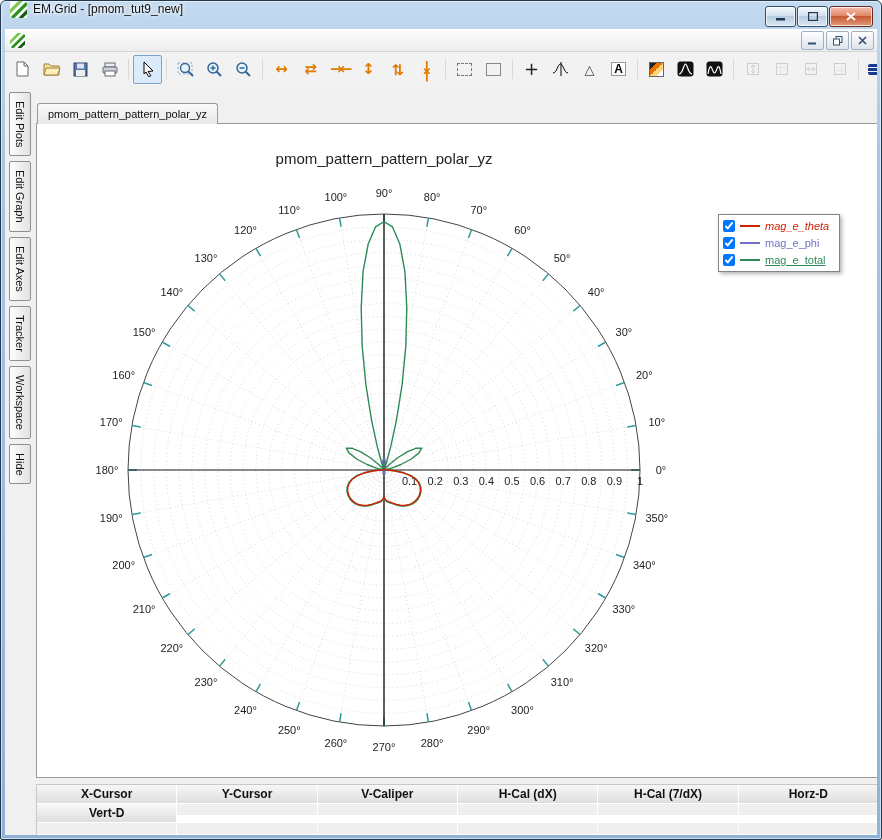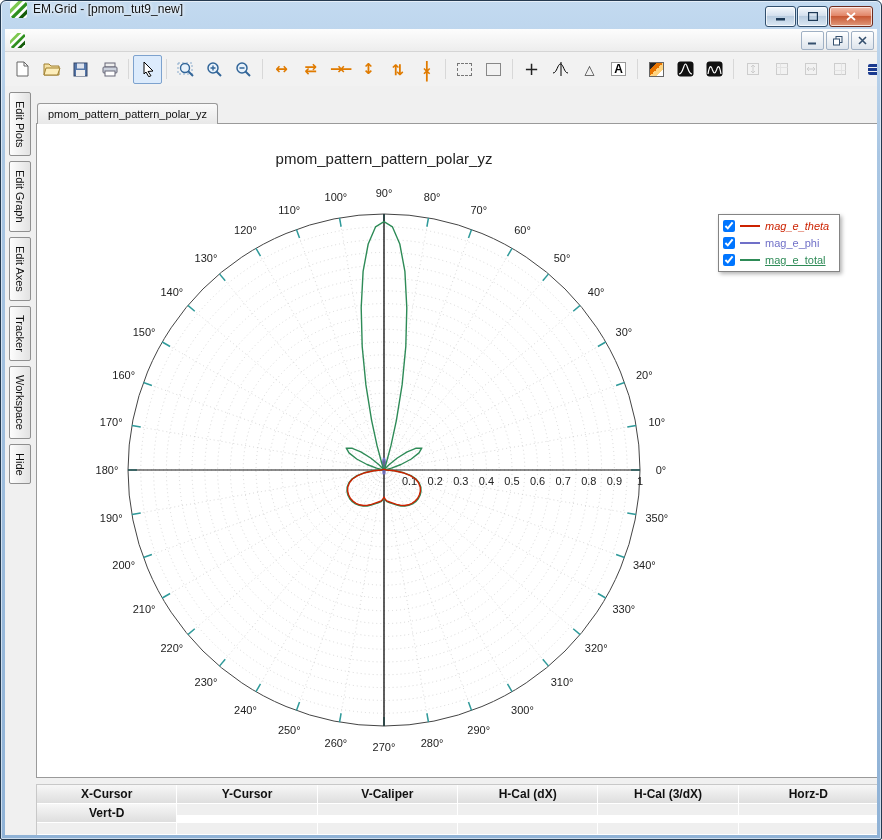--- a/index.html
+++ b/index.html
@@ -530,21 +530,21 @@
                 <span class="leg-line" style="border-top-color: rgb(46, 139, 87);"></span>
                 <span class="leg-label" style="color: rgb(46, 139, 87); text-decoration: underline;">mag_e_total</span>
               </div>
             </div>
         </div>
         <div class="readout" id="readout">
             <div class="hcell">X-Cursor</div>
             <div class="hcell">Y-Cursor</div>
             <div class="hcell">V-Caliper</div>
             <div class="hcell">H-Cal (dX)</div>
-            <div class="hcell">H-Cal (3/dX)</div>
+            <div class="hcell">H-Cal (7/dX)</div>
             <div class="hcell">Horz-D</div>
             <div class="hcell">Vert-D</div>
             <div class="rcell"></div>
             <div class="rcell"></div>
             <div class="rcell"></div>
             <div class="rcell"></div>
             <div class="rcell"></div>
             <div class="rcell"></div>
             <div class="rcell"></div>
             <div class="rcell"></div>

